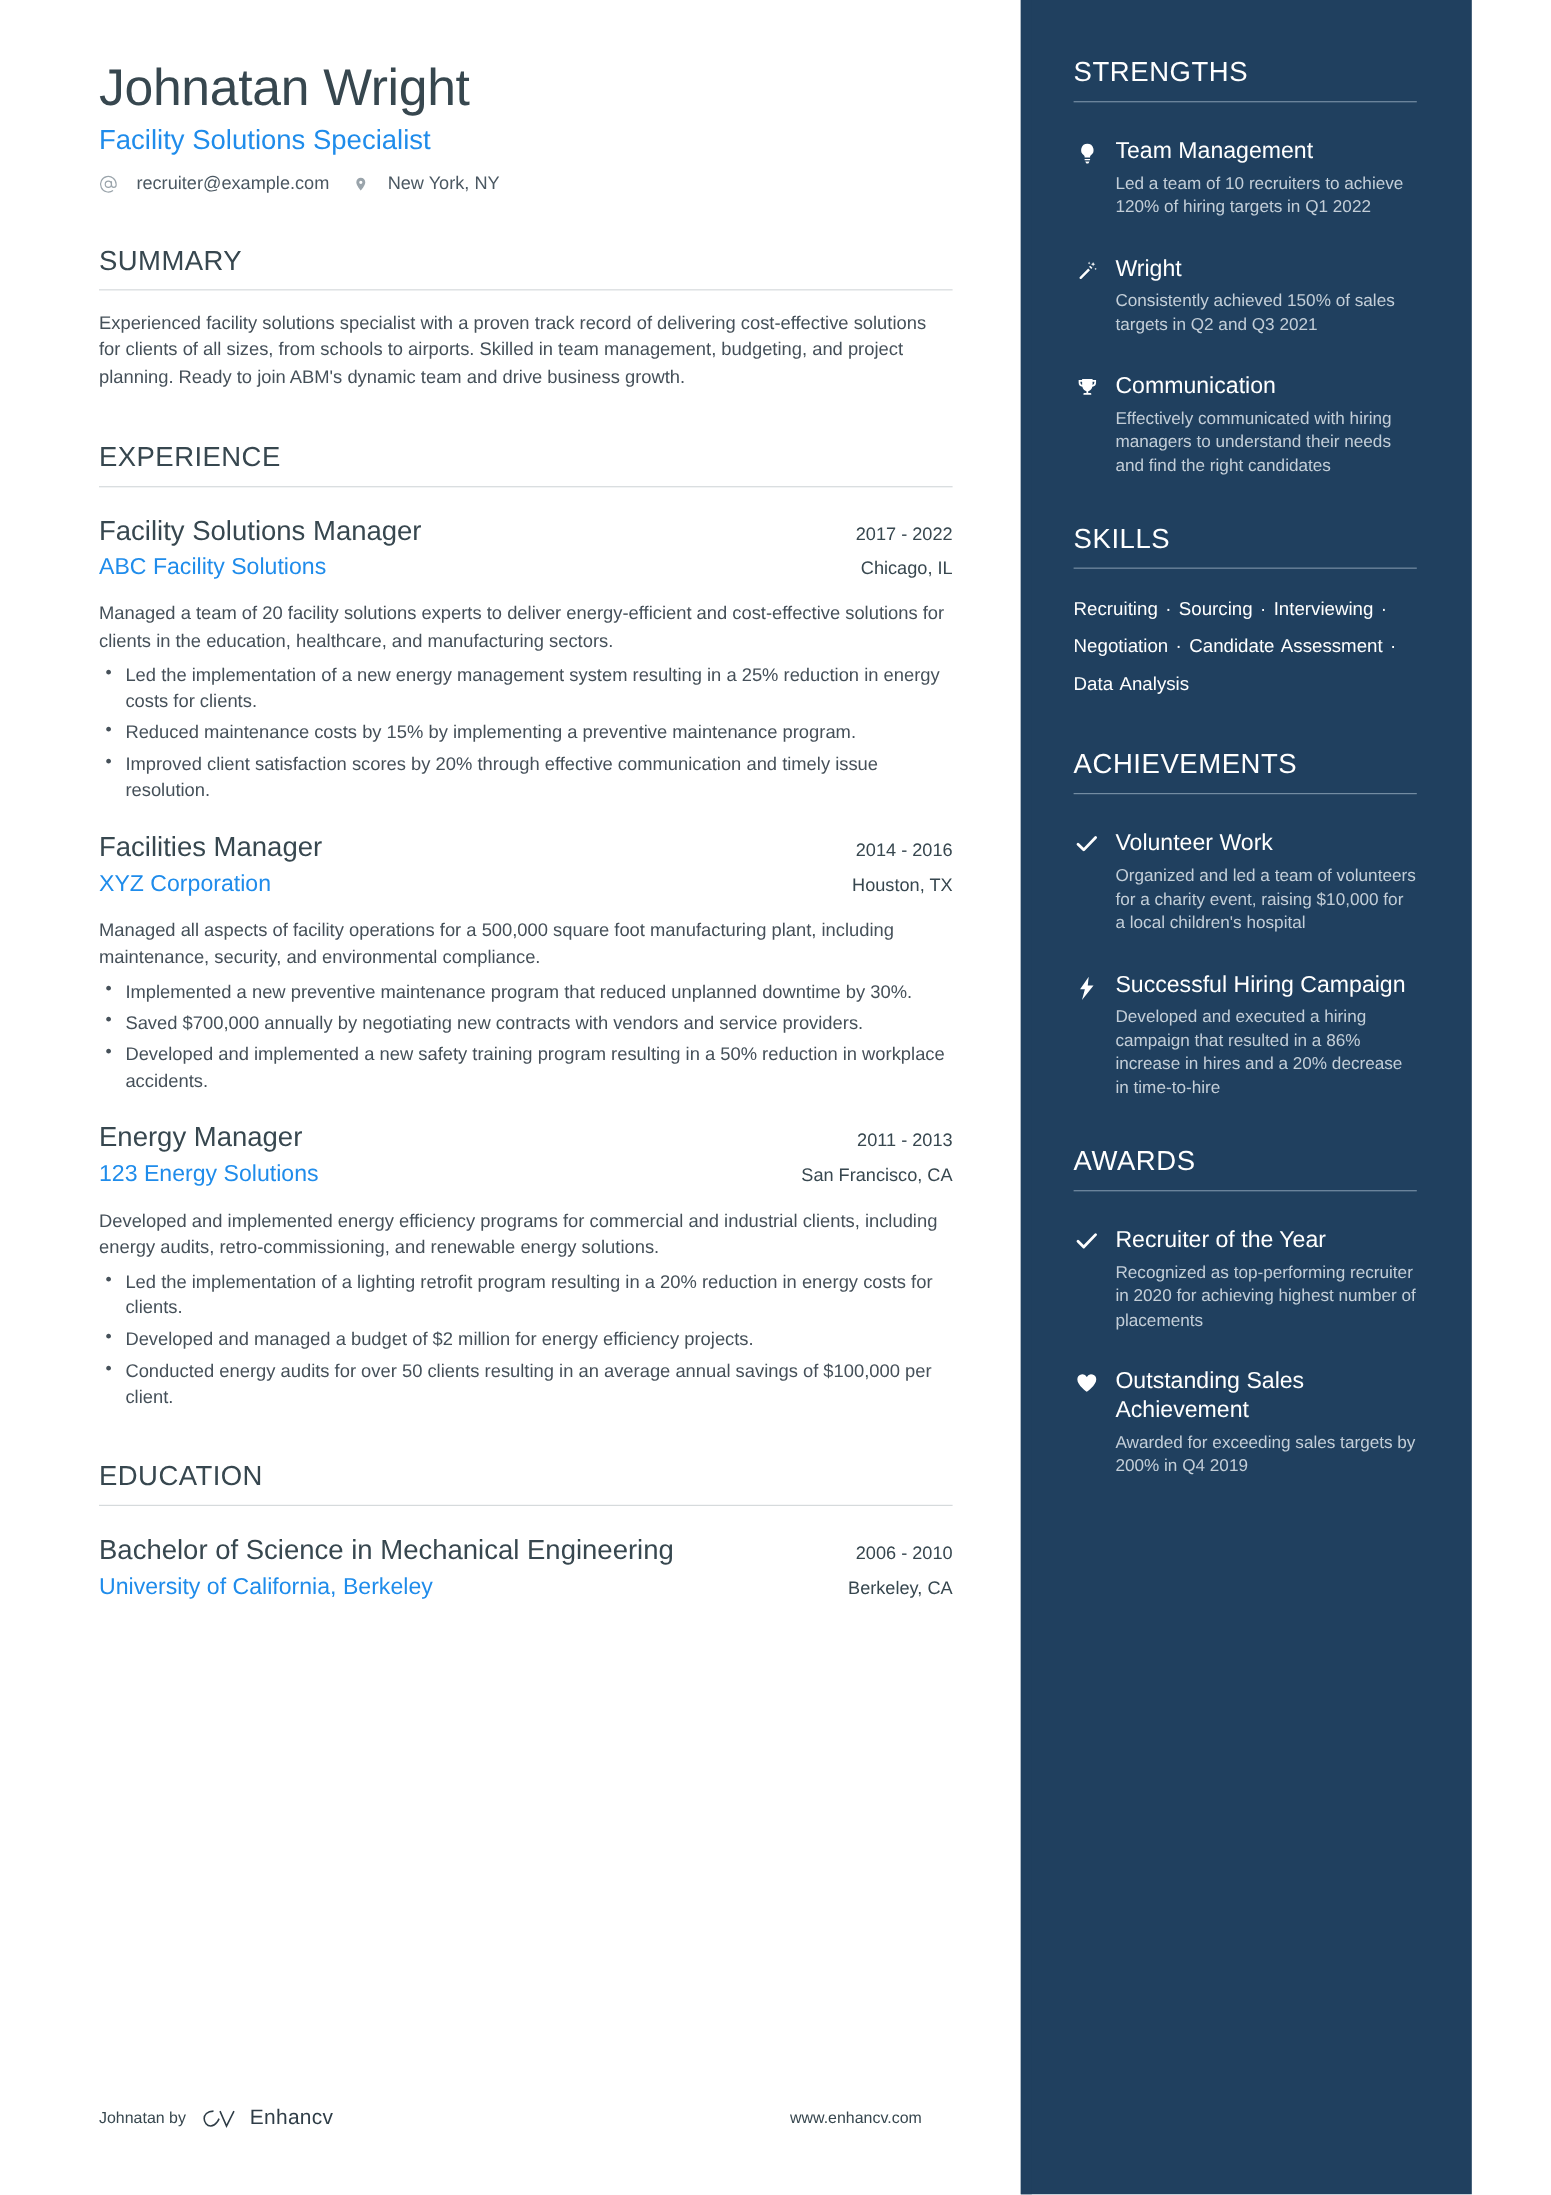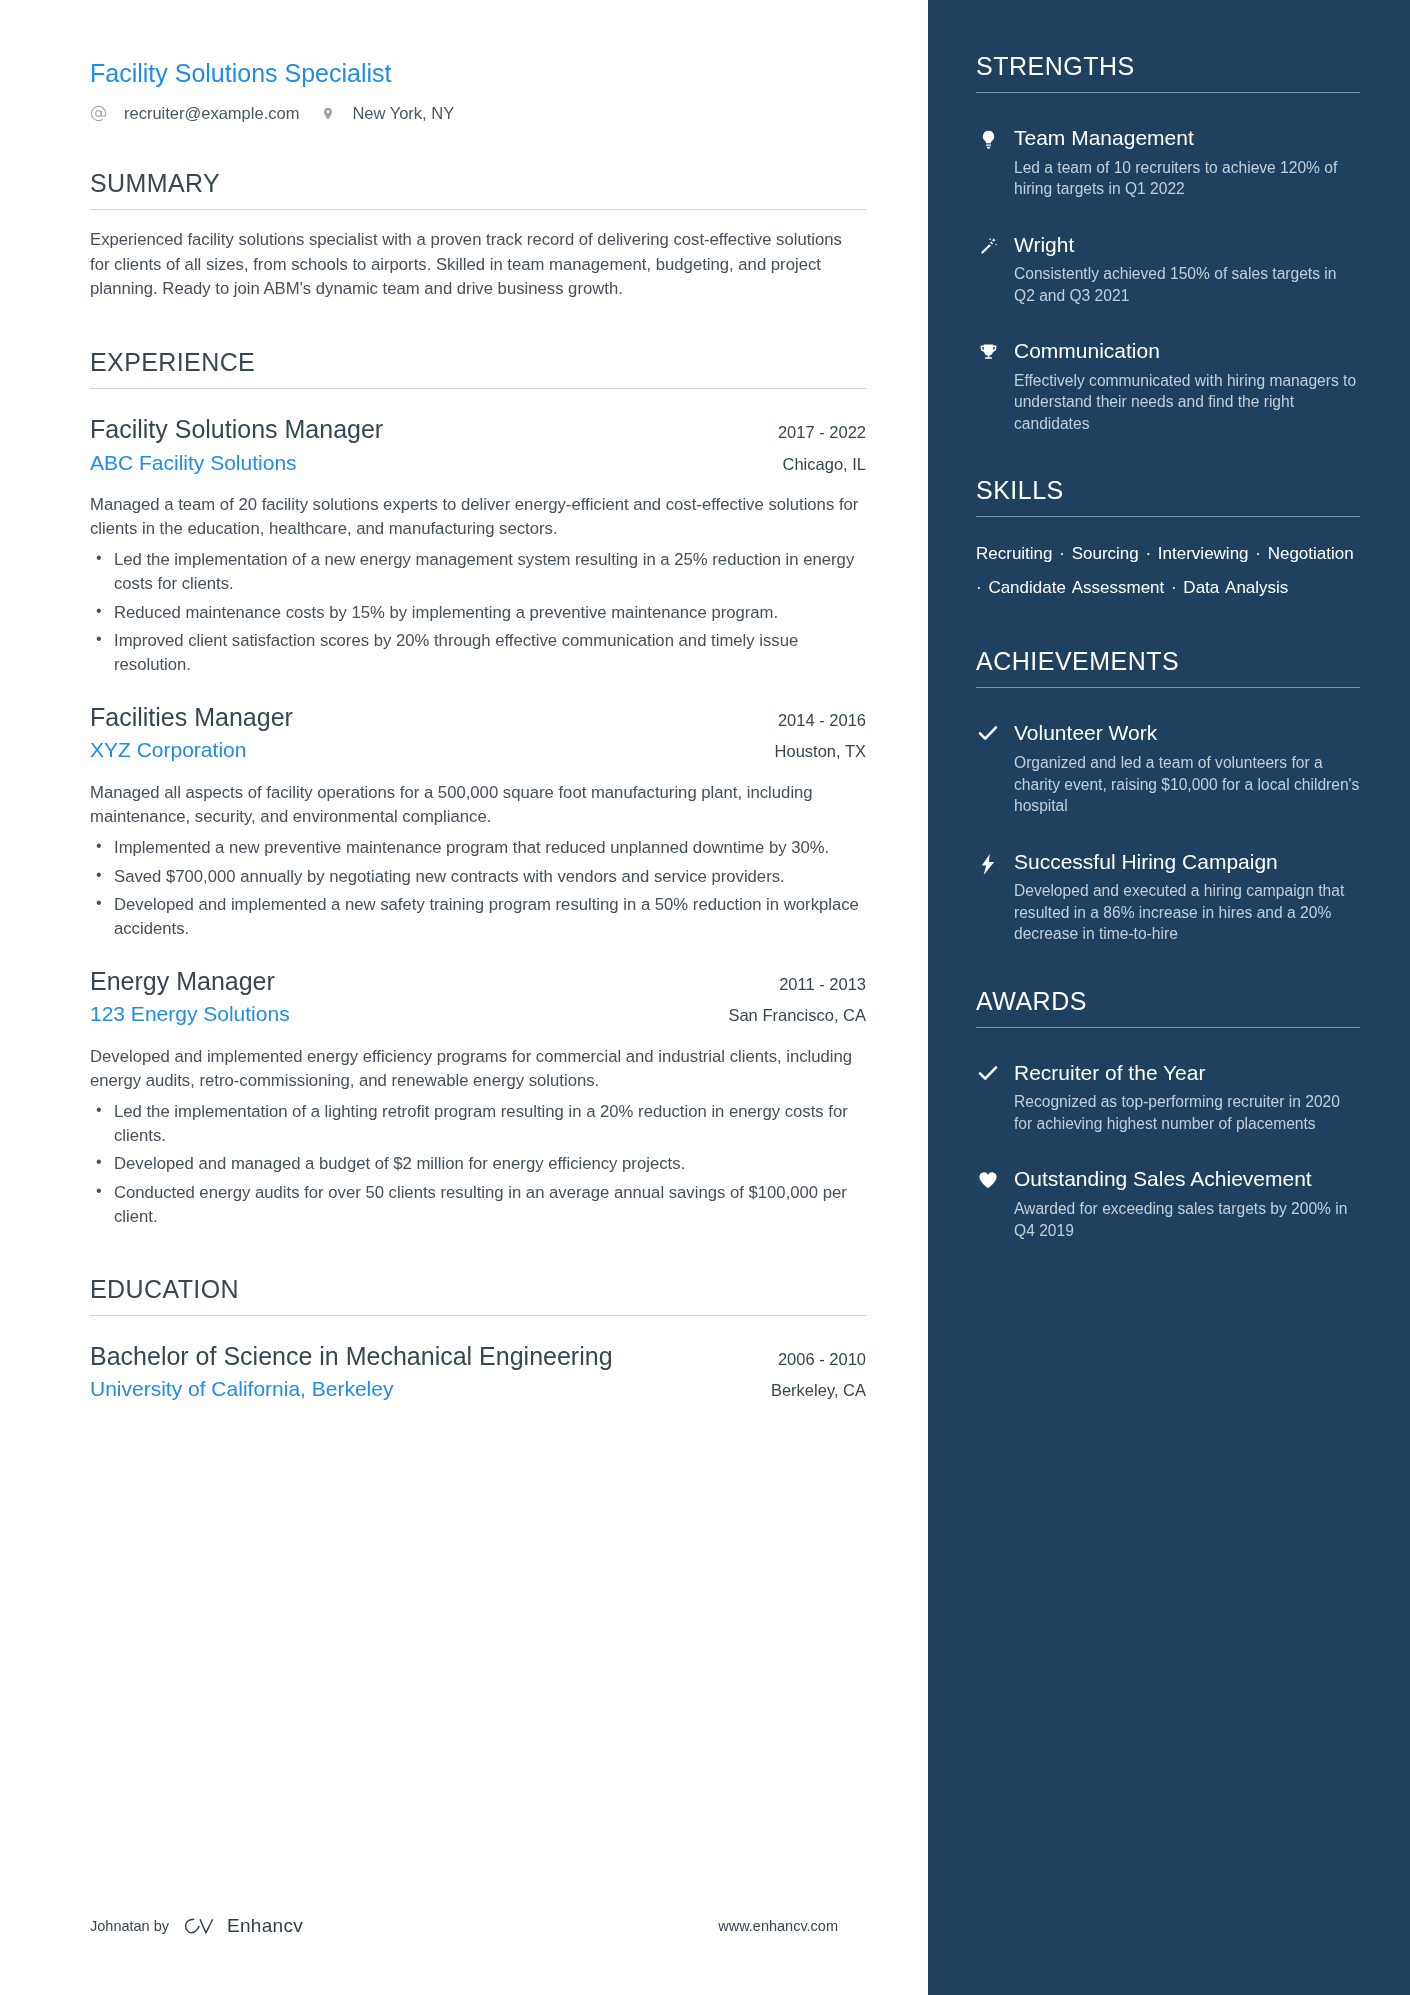--- a/index.html
+++ b/index.html
@@ -122,21 +122,21 @@
     align-items: center;
     justify-content: space-between;
     font-size: 14.5px;
     color: #37474f;
   }
   .footer-left { display: flex; align-items: center; gap: 14px; }
   .brand { display: flex; align-items: center; gap: 10px; font-size: 19px; color: #2f3d47; letter-spacing: 0.3px;}
 
   
   .side-col {
-    width: 482px;
+    width: 410px;
     background: #20405f;
     color: #ffffff;
     padding: 52px 50px 0 48px;
     position: relative;
   }
   .side-col::before{
     content:"";
     position:absolute; left:0; top:0; bottom:0; width:10px;
     background:#20405f;
   }
@@ -180,20 +180,21 @@
   svg { display:block; }
 </style>
 </head>
 <body>
 
 <div class="page">
 
   <div class="main-col">
 
     <div>
+      <div class="name">Johnatan Wright</div>
       <div class="job-title-head">Facility Solutions Specialist</div>
       <div class="contact-row">
         <div class="contact-item">
           <span class="ic">
             <svg width="17" height="17" viewBox="0 0 24 24" fill="none" stroke="#9aa4ab" stroke-width="1.5">
               <circle cx="12" cy="12" r="4"></circle>
               <path d="M16 8v5a3 3 0 0 0 6 0v-1a10 10 0 1 0-4 8"></path>
             </svg>
           </span>
           <span>recruiter@example.com</span>

